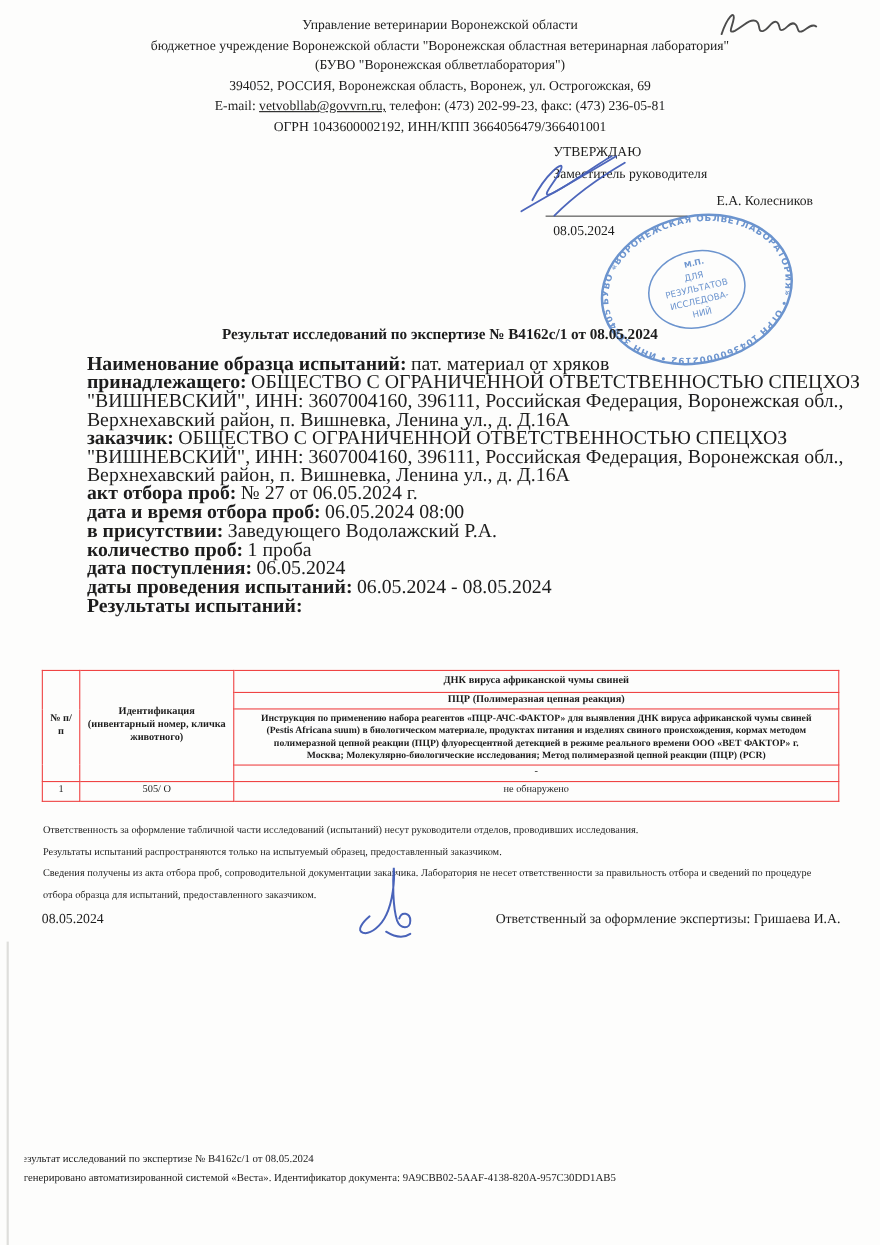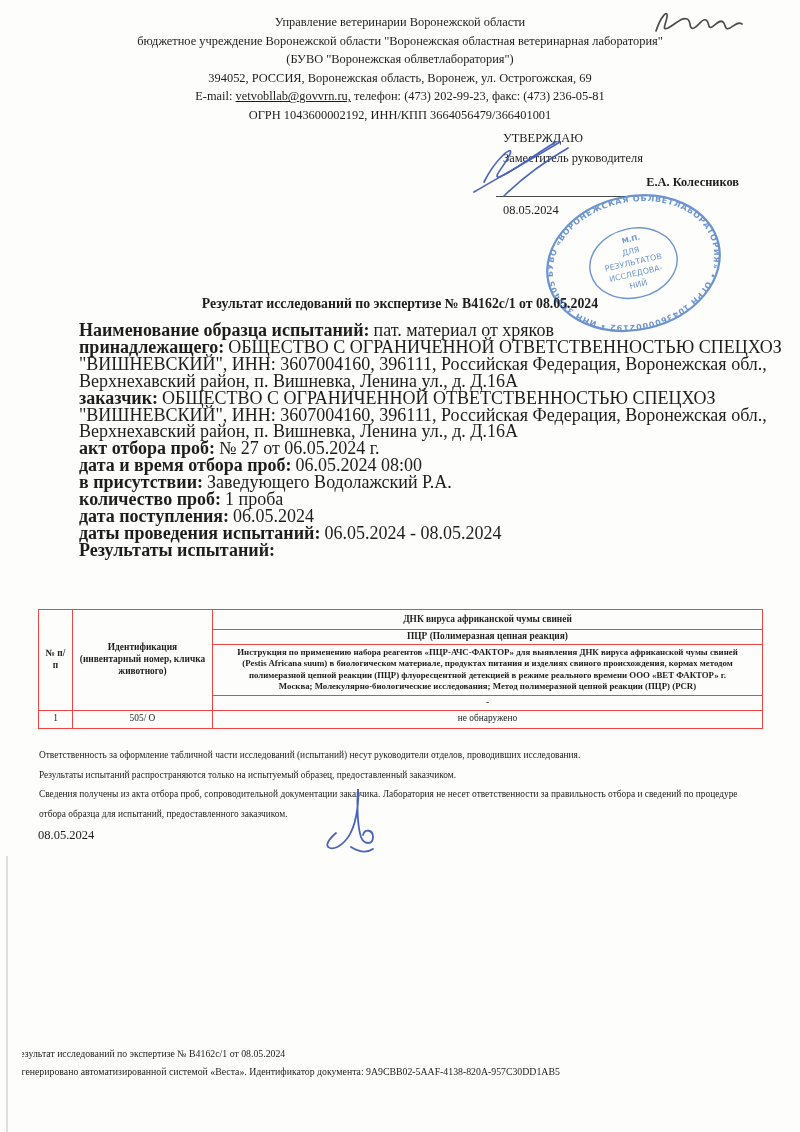--- a/index.html
+++ b/index.html
@@ -7,21 +7,21 @@
        font-family:"Liberation Serif","DejaVu Serif",serif;color:#1d1d1d;}
   .abs{position:absolute;}
   
   .org-header{top:13px;left:0;width:800px;text-align:center;font-size:12.4px;line-height:18.6px;}
   .org-header .email-link{text-decoration:underline;color:#1d1d1d;}
   
   .hand-topright{left:648px;top:3px;}
   
   .approval{left:503px;top:131px;width:246px;font-size:12.4px;}
   .approval .row1{margin:0 0 5px 0;}
-  .approval .sig-row{position:relative;height:34px;font-weight:bold;}
+  .approval .sig-row{position:relative;height:34px;}
   .approval .sig-name{position:absolute;right:10px;top:9px;white-space:nowrap;}
   .approval .sig-line{position:absolute;left:-7px;top:30px;width:129px;border-top:1.3px solid #4a4a4a;}
   .approval .appr-date{margin-top:3px;}
   
   .stamp{left:536px;top:190px;opacity:.82;}
   .stamp text{font-family:"DejaVu Sans","Liberation Sans",sans-serif;}
   
   .hand-approve{left:468px;top:136px;}
   
   .doc-title{top:296px;left:0;width:800px;text-align:center;font-weight:bold;font-size:13.8px;}
@@ -155,20 +155,21 @@
 
 <svg class="abs hand-bottom" width="76" height="82" viewBox="0 0 76 82">
   <g fill="none" stroke="#3a56b4" stroke-width="1.8" stroke-linecap="round" opacity="0.92">
     <path d="M16,54 C9,60 4,67 10,69 C17,71 27,62 31,53 C37,41 39,21 38,10 C37,22 37,46 41,58 C44,66 53,66 53,58 C53,51 45,49 43,56"></path>
     <path d="M31,68 C39,73 47,74 53,70"></path>
   </g>
 </svg>
 
 <div class="abs signoff">
   <span>08.05.2024</span>
+  <span>Ответственный за оформление экспертизы: Гришаева И.А.</span>
 </div>
 
 <div class="abs pfooter">
   <div>Результат исследований по экспертизе № В4162с/1 от 08.05.2024</div>
   <div>Сгенерировано автоматизированной системой «Веста». Идентификатор документа: 9A9CBB02-5AAF-4138-820A-957C30DD1AB5</div>
 </div>
 
 <div class="abs scan-edge"></div>
 
 </body></html>

